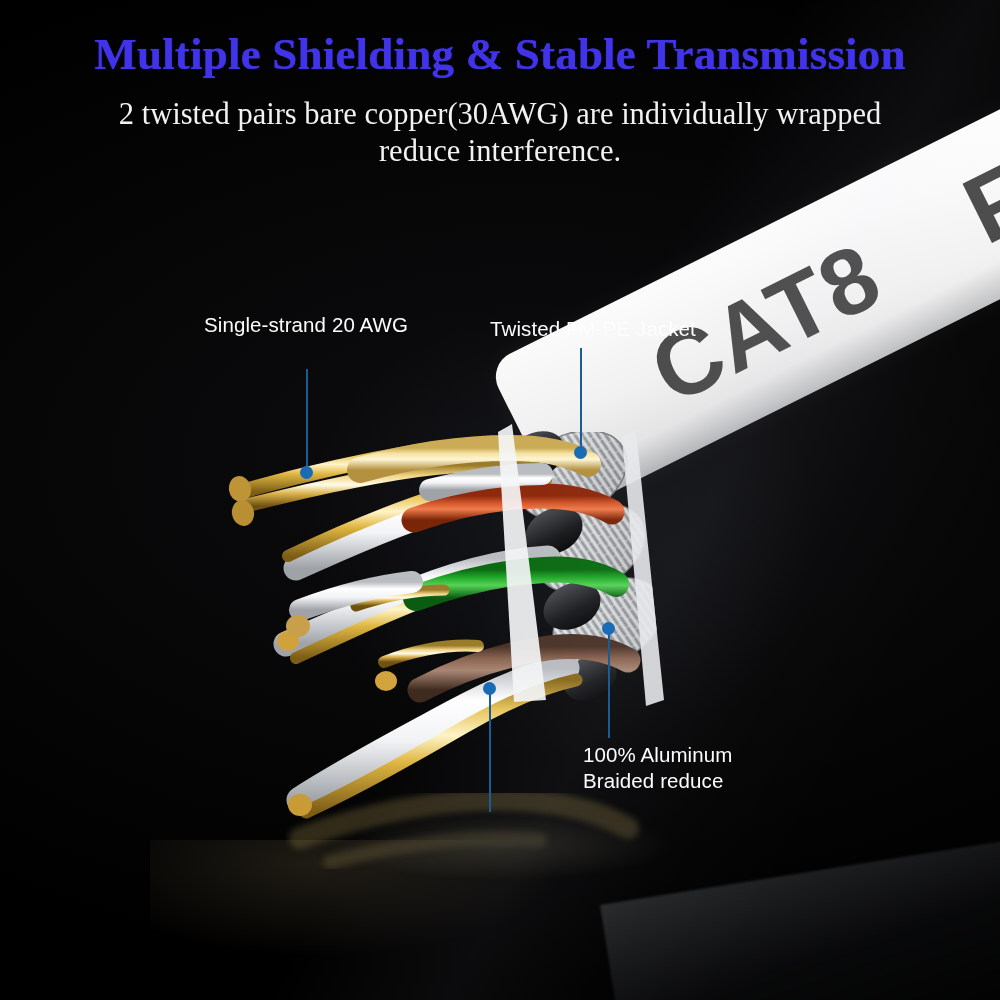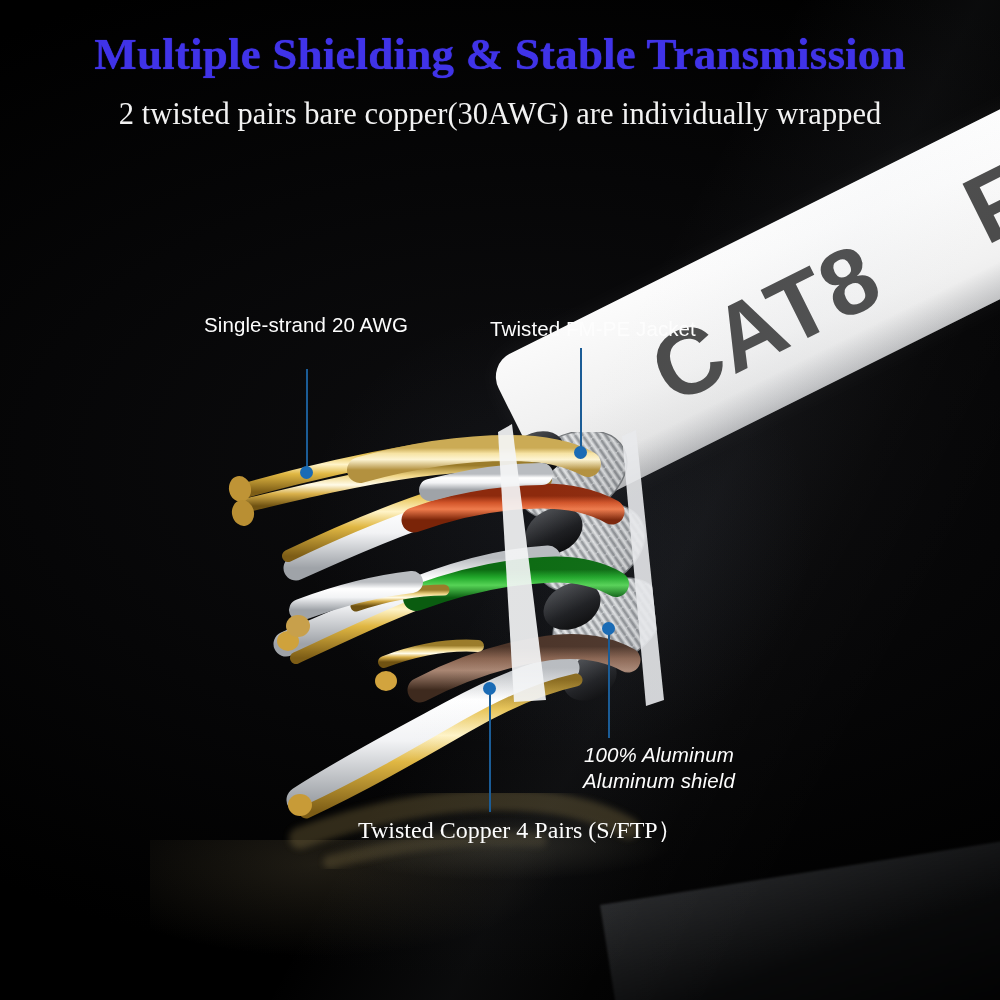--- a/index.html
+++ b/index.html
@@ -23,21 +23,21 @@
       font-family:"Liberation Serif",serif;font-size:30.5px;line-height:37px;color:#f2f2f2;}
   .subtitle div{white-space:nowrap;}
 
   
   .lbl{position:absolute;color:#fdfdfd;font-family:"Liberation Sans",sans-serif;
        font-size:20.5px;line-height:25.5px;white-space:nowrap;letter-spacing:.1px;}
   .lbl-serif{position:absolute;color:#fdfdfd;font-family:"Liberation Serif",serif;
        font-size:24px;line-height:26px;white-space:nowrap;}
   #lbl-conductors{left:204px;top:312px;}
   #lbl-jacket{left:490px;top:316px;}
-  #lbl-shield{left:583px;top:742px;text-align:center;font-style:italic;}
+  #lbl-shield{left:583px;top:742px;}
   #lbl-twisted{left:358px;top:817px;}
 
   
   .leader{position:absolute;background:#1b5c96;width:2px;}
   .dot{position:absolute;width:13px;height:13px;border-radius:50%;background:#1a6bb5;}
 
   
   #cable-wrap{position:absolute;left:0;top:0;width:1000px;height:1000px;}
   #jacket{position:absolute;left:487px;top:365px;width:760px;height:170px;
       transform-origin:0 0;transform:rotate(-26.5deg);
@@ -218,40 +218,38 @@
   </svg>
 
   <div class="shadow-blob"></div>
   <div class="refl2"></div>
   <div class="refl"></div>
   <div class="bg-sheen"></div>
 
   <div class="title">Multiple Shielding &amp; Stable Transmission</div>
   <div class="subtitle">
     <div>2 twisted pairs bare copper(30AWG) are individually wrapped</div>
+    <div>reduce interference.</div>
   </div>
 
   <div class="lbl" id="lbl-conductors">
     <div>Single-strand 20 AWG</div>
   </div>
   <div class="leader" style="left:306px;top:369px;height:104px;"></div>
   <div class="dot" style="left:300px;top:466px;"></div>
 
   <div class="lbl" id="lbl-jacket">
     <div>Twisted FM-PE Jacket</div>
   </div>
   <div class="leader" style="left:580px;top:348px;height:104px;"></div>
   <div class="dot" style="left:574px;top:446px;"></div>
 
   <div class="lbl" id="lbl-shield">
     <div>100% Aluminum</div>
-    <div>Aluminum shield</div>
+    <div>Braided reduce</div>
   </div>
   <div class="leader" style="left:608px;top:632px;height:106px;"></div>
   <div class="dot" style="left:602px;top:622px;"></div>
 
-  <div class="lbl-serif" id="lbl-twisted">
-    <div>Twisted Copper  4 Pairs (S/FTP）</div>
-  </div>
   <div class="leader" style="left:489px;top:690px;height:122px;"></div>
   <div class="dot" style="left:483px;top:682px;"></div>
 
 </div>
 
 </body></html>

